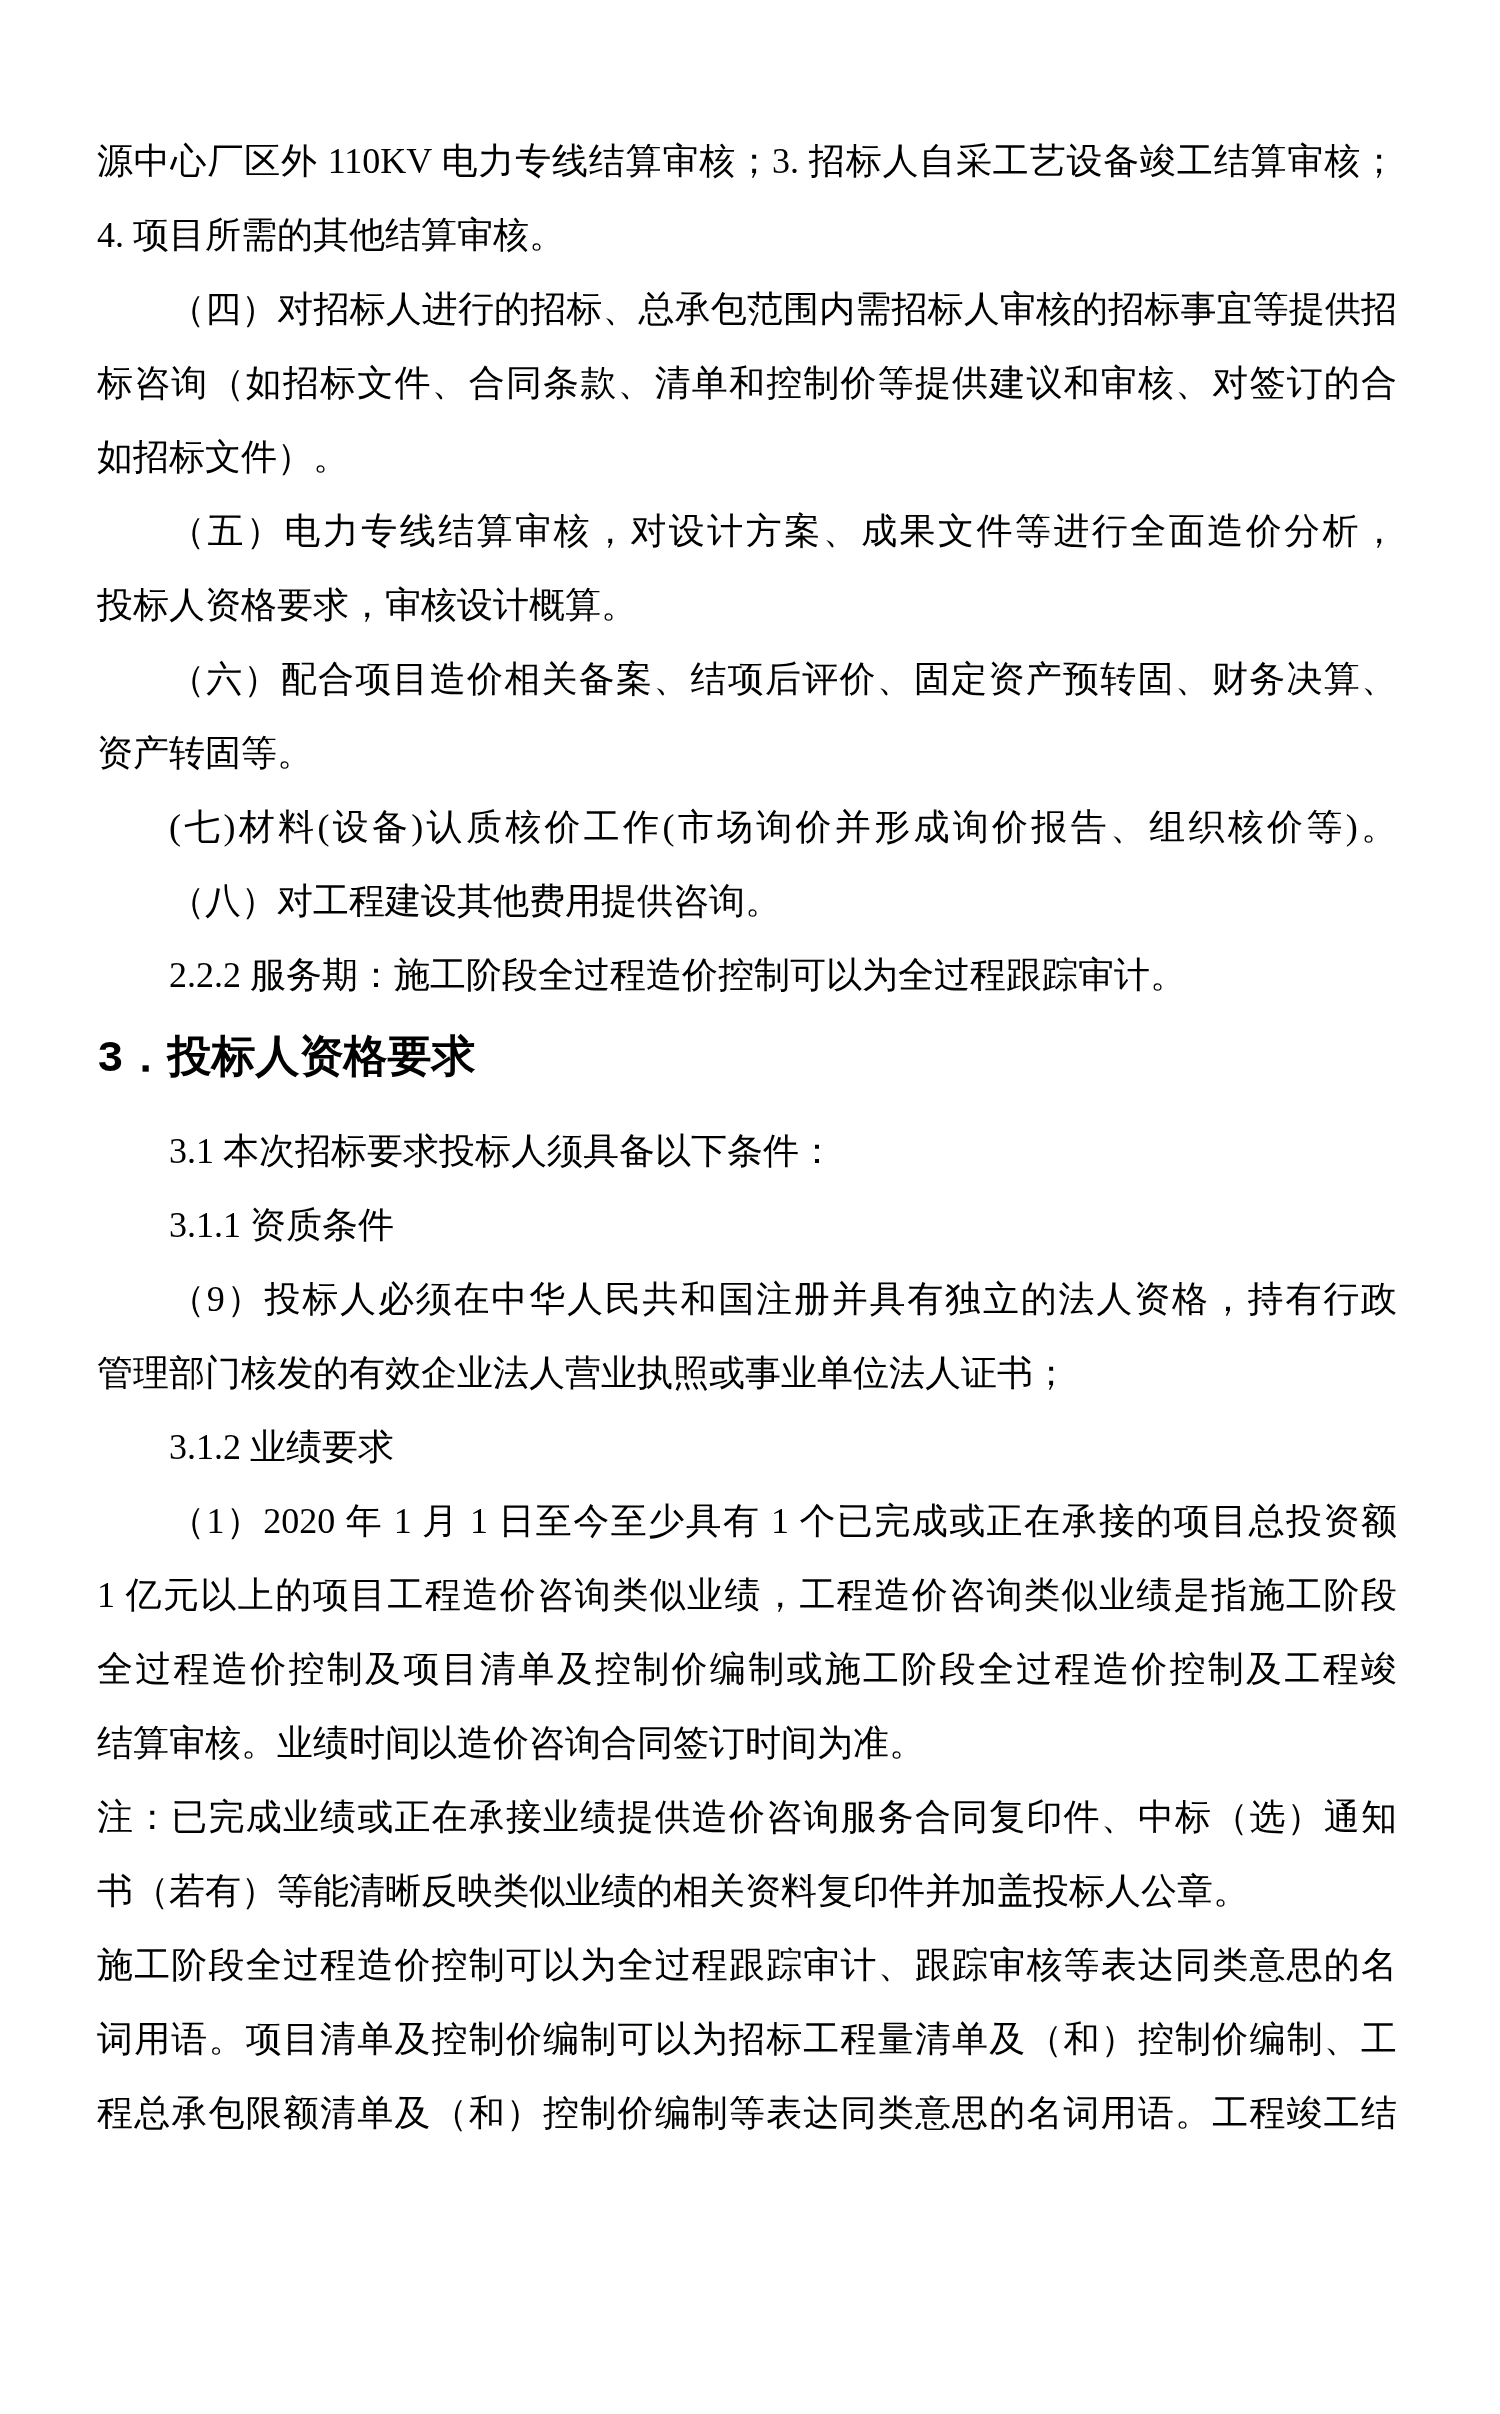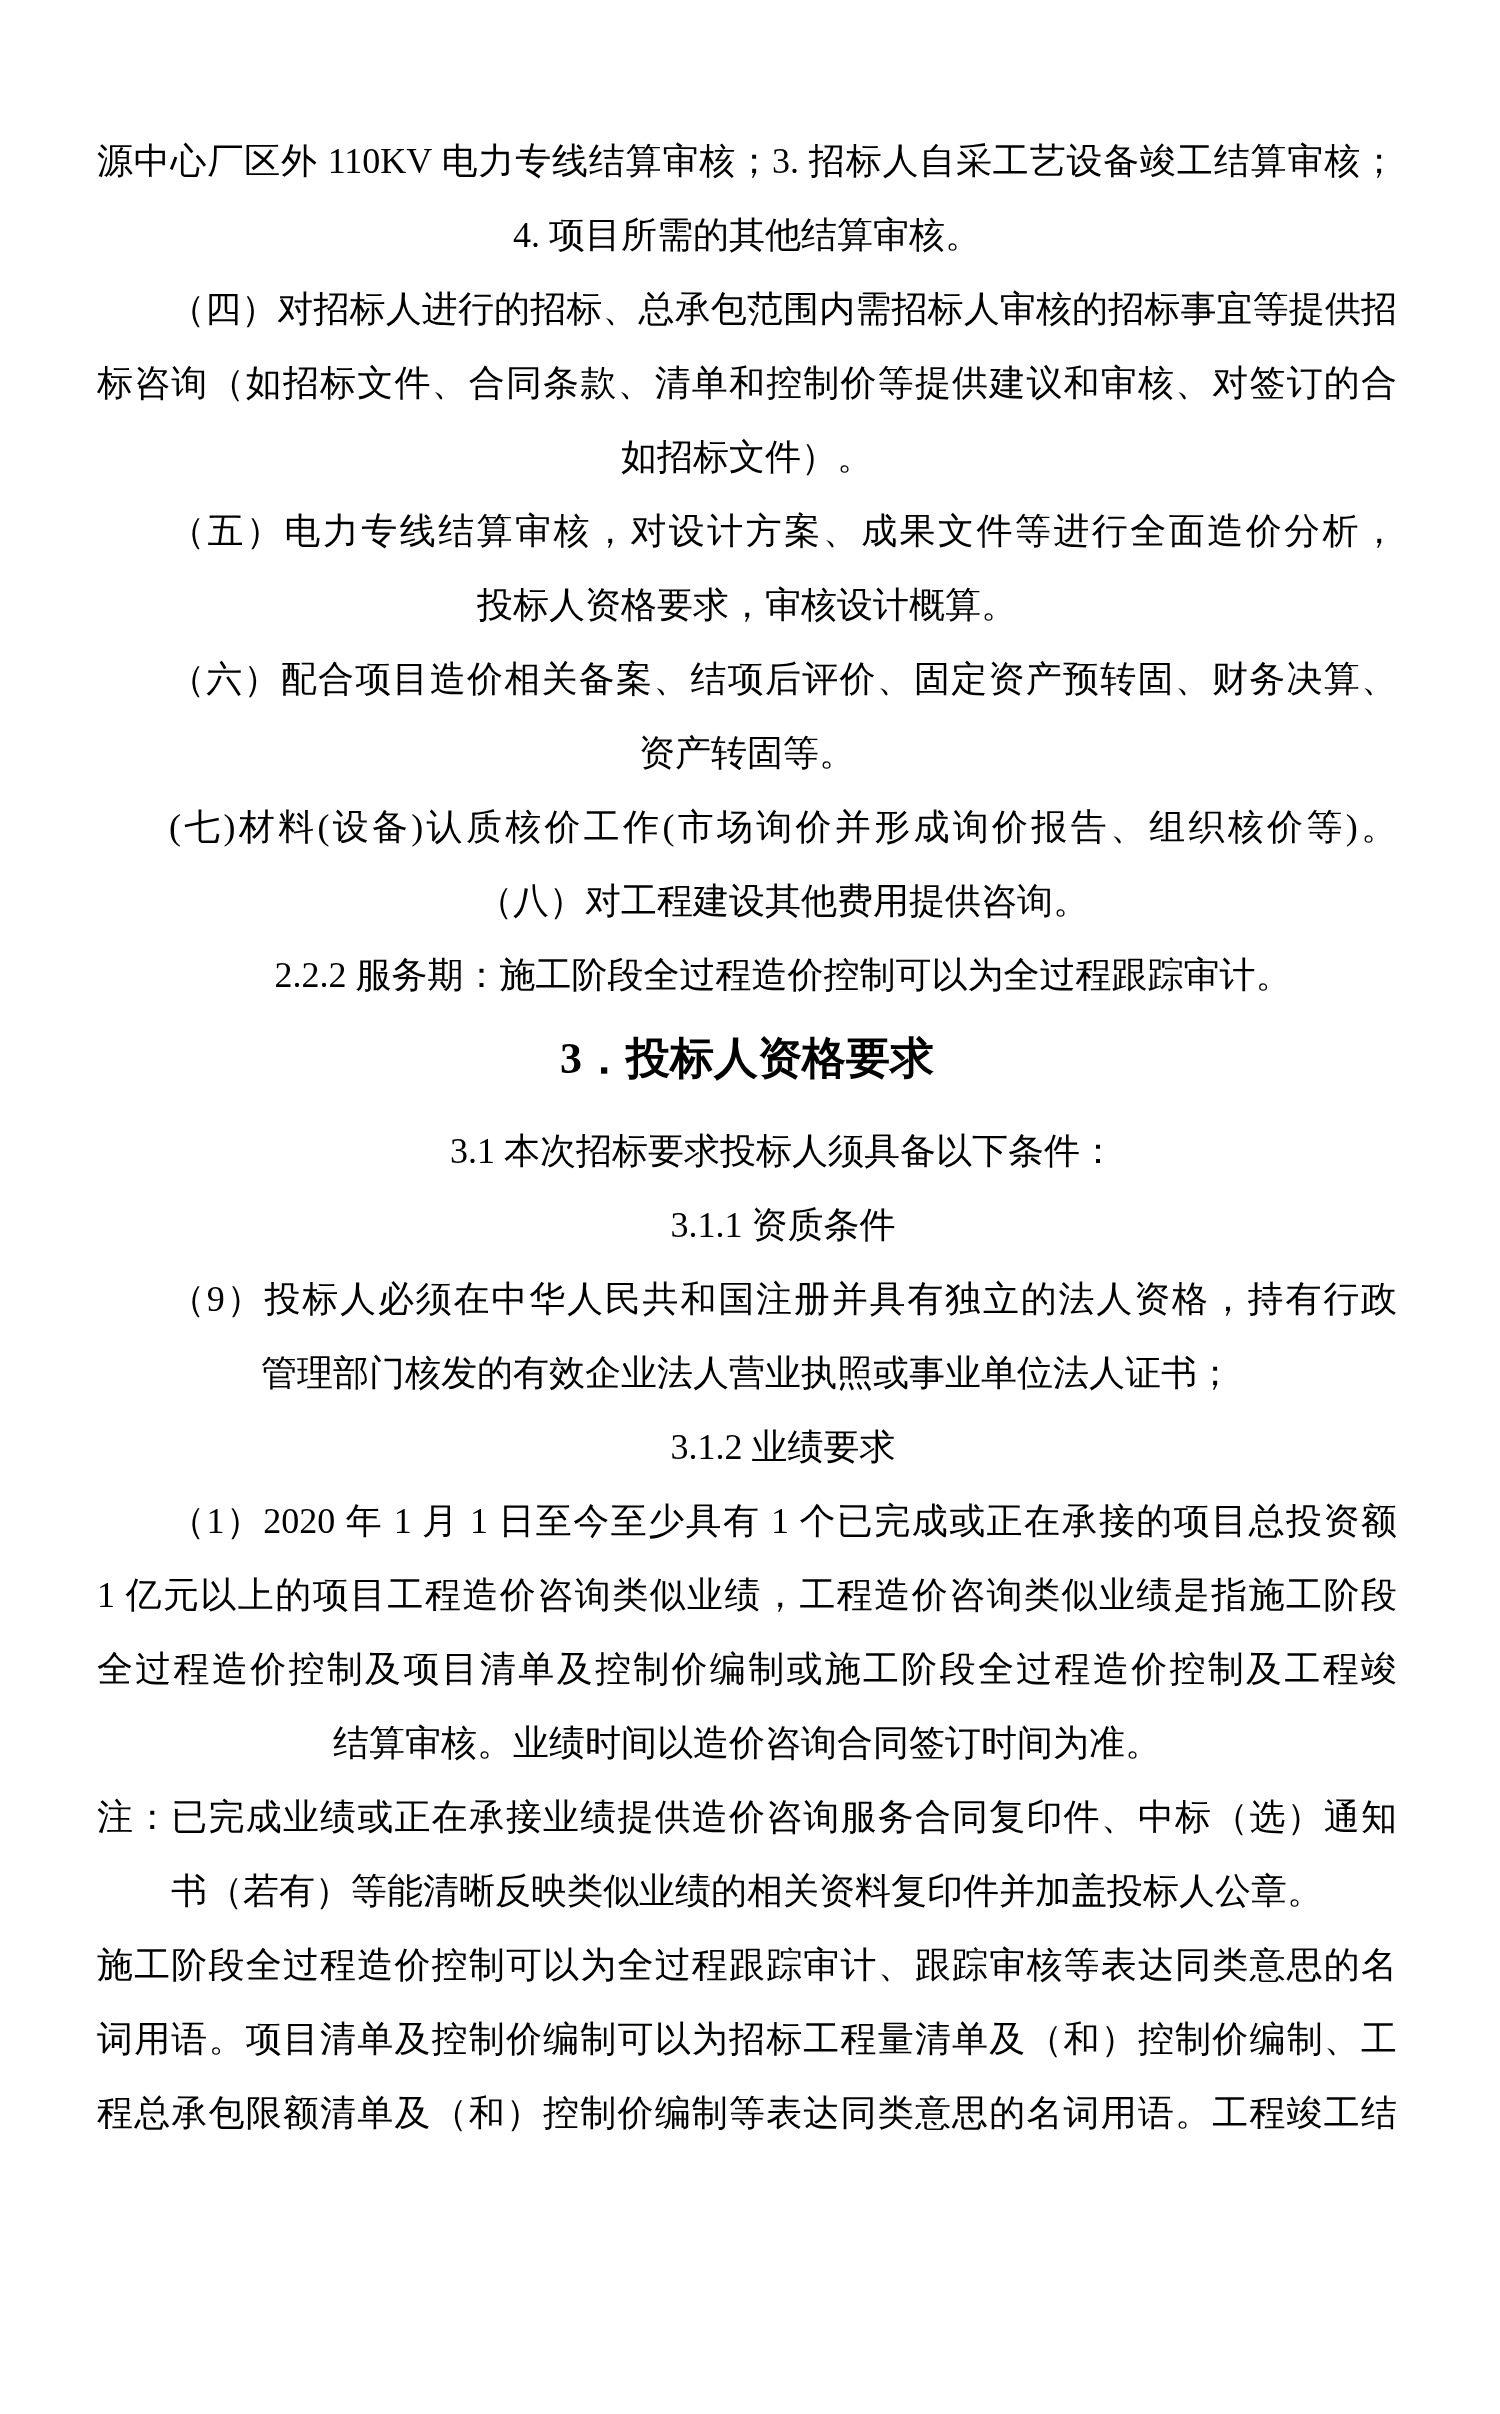--- a/index.html
+++ b/index.html
@@ -15,39 +15,38 @@
     background: #ffffff;
     color: #000000;
     padding: 124px 103px 0 97px;
     font-family: "Liberation Serif", "DejaVu Serif", serif;
     font-size: 36px;
     overflow: hidden;
   }
   .ln {
     width: 1300px;
     line-height: 74px;
-    text-align: center;
+    text-align: left;
     letter-spacing: 0;
   }
   .ln.full {
     text-align: justify;
     text-align-last: justify;
   }
   .ln.indent {
     text-indent: 2em;
   }
   .heading {
     width: 1300px;
     margin: 16px 0 24px 0;
-    font-family: Liberation Serif, serif;
+    font-family: Liberation Mono, monospace;
     font-size: 44px;
     font-weight: bold;
     line-height: 62px;
     color: #000000;
-    text-align: center;
   }
 </style>
 </head>
 <body>
 
 <div class="page">
   <div class="ln full">源中心厂区外 110KV 电力专线结算审核；3. 招标人自采工艺设备竣工结算审核；</div>
   <div class="ln">4. 项目所需的其他结算审核。</div>
   <div class="ln full indent">（四）对招标人进行的招标、总承包范围内需招标人审核的招标事宜等提供招</div>
   <div class="ln full">标咨询（如招标文件、合同条款、清单和控制价等提供建议和审核、对签订的合</div>

